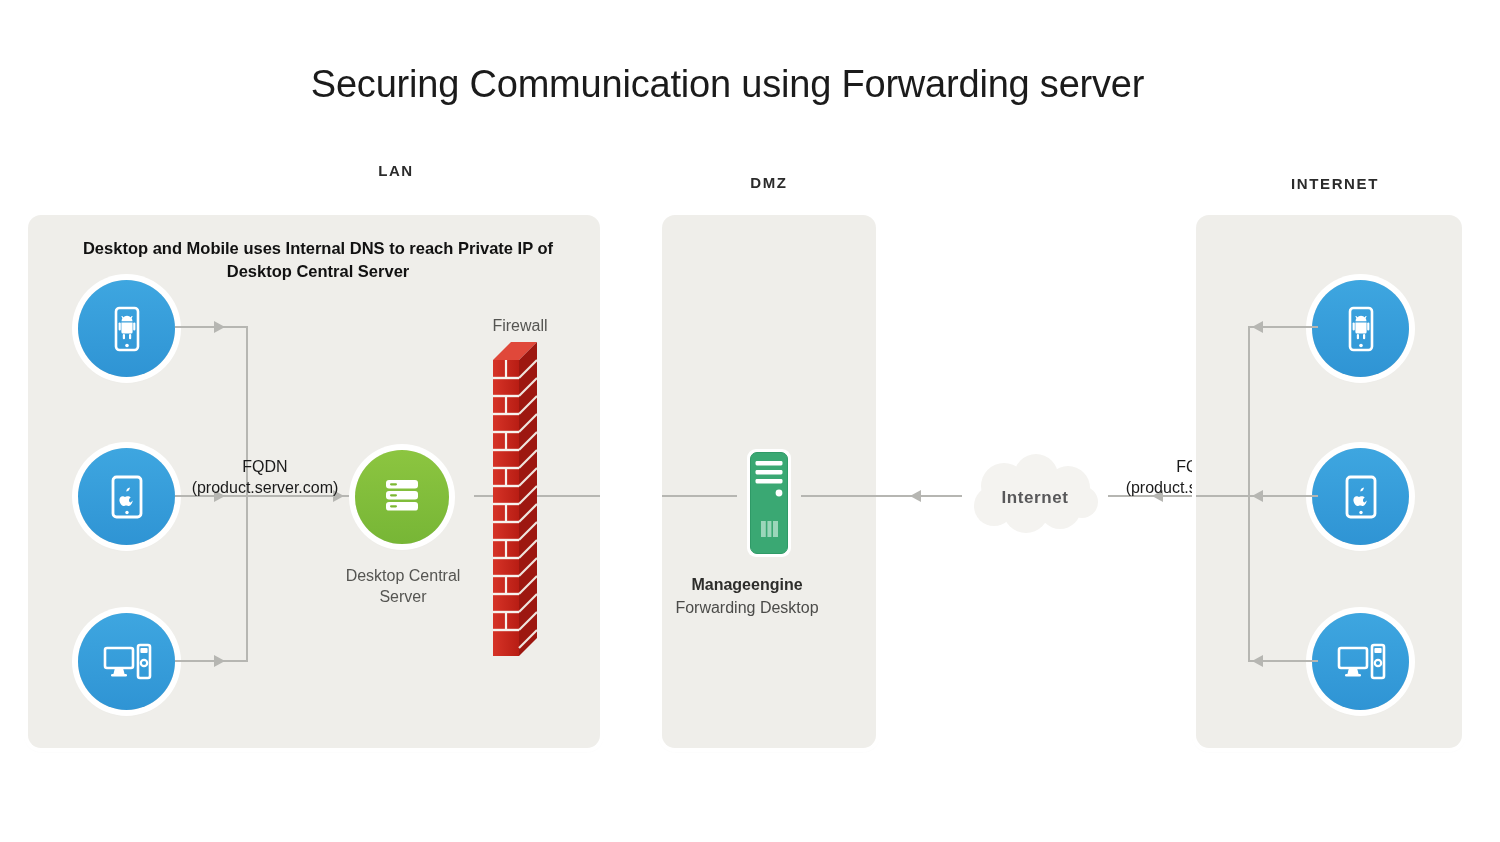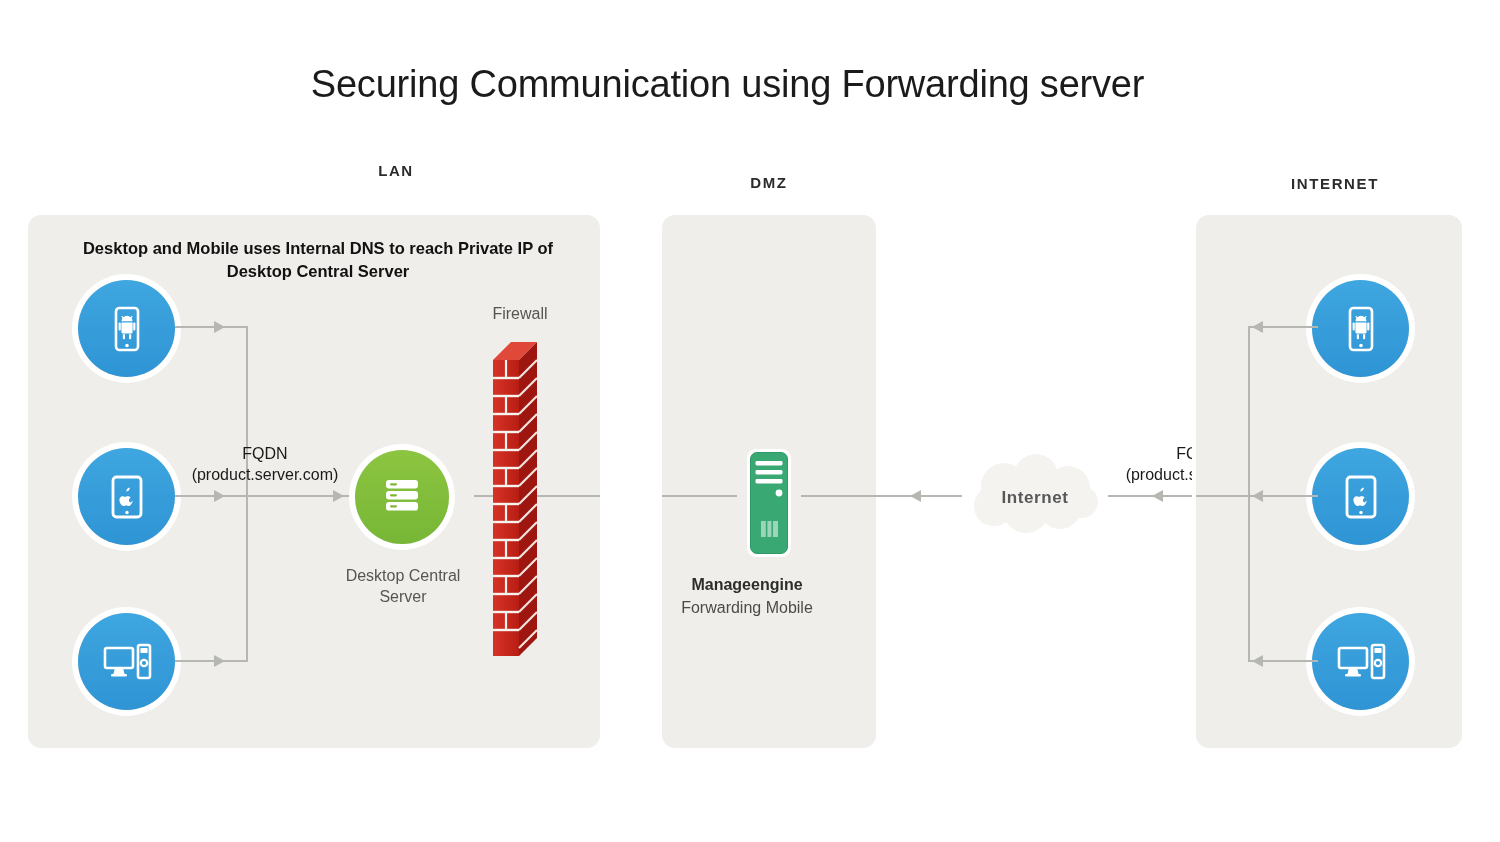--- a/index.html
+++ b/index.html
@@ -99,20 +99,21 @@
   .arrow-left  { border-right: 11px solid #b6b6b2; }
 
   
   .fqdn {
     position: absolute;
     text-align: center;
     font-size: 16px;
     color: #1a1a1a;
     line-height: 21px;
     white-space: nowrap;
+    margin-top: 13px;
   }
   #fqdn-int { left: 1108px; top: 443px; width: 182px; }
 
   
   #dcs {
     position: absolute;
     left: 355px; top: 450px;
     width: 94px; height: 94px;
     border-radius: 50%;
     background: linear-gradient(180deg, #8cc540 0%, #77b636 100%);
@@ -222,21 +223,21 @@
           <rect x="14" y="36.2" width="7" height="2.2" rx="1.1"></rect>
         </g>
       </svg>
     </span>
   </div>
   <div id="dcs-label-inner" style="position:absolute; left:284px; top:350px; width:182px; text-align:center; font-size:16px; color:#555552; line-height:21px;">
     <div>Desktop Central</div>
     <div>Server</div>
   </div>
 
-  <div style="position:absolute; left:422px; top:90px; width:140px; text-align:center; font-size:16px; color:#555552;">Firewall</div>
+  <div style="position:absolute; left:422px; top:102px; width:140px; text-align:center; font-size:16px; color:#555552;">Firewall</div>
   <div style="position:absolute; left:463px; top:125px;">
     <svg width="48" height="318" viewBox="0 0 48 318">
       <defs>
         <linearGradient id="brickFace" x1="0" y1="0" x2="1" y2="0">
           <stop offset="0%" stop-color="#d63327"></stop>
           <stop offset="100%" stop-color="#b81d14"></stop>
         </linearGradient>
       </defs>
 
       <polygon points="2,20 20,2 46,2 28,20" fill="#e0483a"></polygon>
@@ -317,21 +318,21 @@
           <rect x="24" y="74" width="17" height="16" fill="#9bd6ba"></rect>
           <line x1="29.6" y1="74" x2="29.6" y2="90" stroke="#3aa873" stroke-width="1.6"></line>
           <line x1="35.2" y1="74" x2="35.2" y2="90" stroke="#3aa873" stroke-width="1.6"></line>
         </g>
       </svg>
     </span>
   </div>
 
   <div style="position:absolute; left:0px; top:358px; width:170px; text-align:center; font-size:16px; color:#4b4b49; line-height:23px;">
     <div style="font-weight:bold; color:#2d2d2b;">Manageengine</div>
-    <div>Forwarding Mobile</div>
+    <div>Forwarding Desktop</div>
   </div>
 </div>
 
 <div class="line hline" style="left:876px; top:495px; width:86px;"></div>
 <div class="arrow arrow-left" style="left:910px; top:490px;"></div>
 
 <div style="position:absolute; left:960px; top:452px;">
   <svg width="150" height="88" viewBox="0 0 150 88">
     <g fill="#f4f3f0" stroke="#ffffff" stroke-width="4">
       <circle cx="44" cy="34" r="23"></circle>

